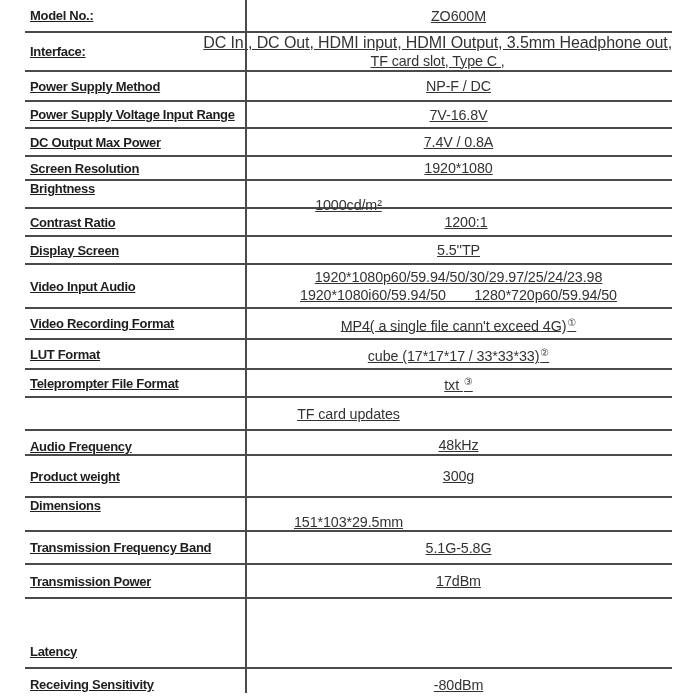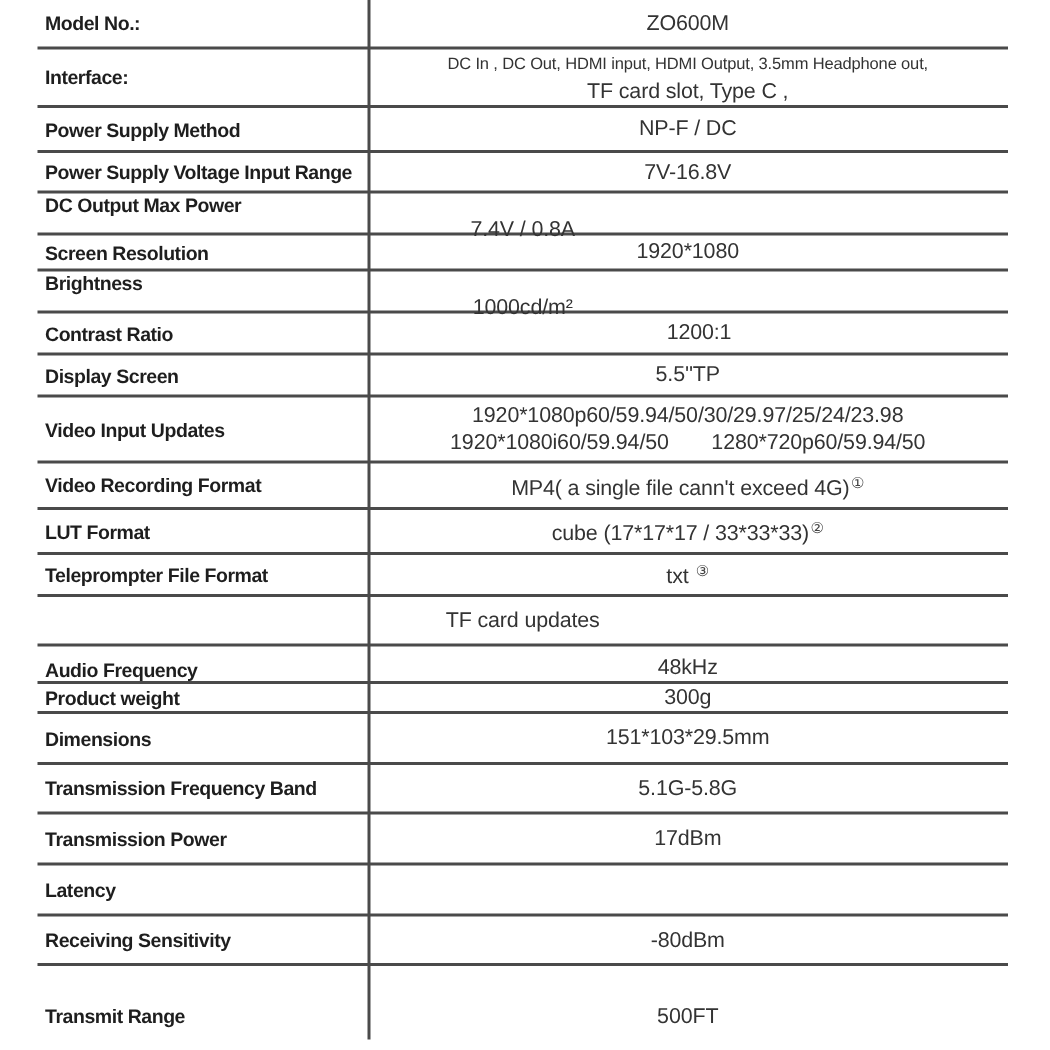--- a/index.html
+++ b/index.html
@@ -17,21 +17,21 @@
     top: 0;
     width: 647px; 
   }
   .row {
     display: flex;
     align-items: stretch;
     box-sizing: border-box;
     border-bottom: 2px solid #4a4a4a;
   }
   .row:last-child { border-bottom: none; }
-  .cell { box-sizing: border-box; }
+  .cell { box-sizing: border-box; text-decoration: underline; }
   .cell.label {
     width: 220px; 
     display: flex;
     align-items: center;
     padding-left: 5px;
     font-weight: 700;
     font-size: 13px;
     letter-spacing: -0.3px;
     color: #1e1e1e;
     white-space: nowrap;
@@ -40,21 +40,21 @@
     flex: 1;
     display: flex;
     flex-direction: column;
     justify-content: center;
     align-items: center;
     font-size: 14.3px;
     color: #333333;
     letter-spacing: -0.1px;
   }
   .line { white-space: pre; line-height: 18px; }
-  .line.long { font-size: 11px; }
+  .line.long { font-size: 16px; }
   sup.fnote {
     font-size: 10px;
     color: #444444;
     margin-left: 1px;
     position: relative;
     top: 1px;
   }
   .vline {
     position: absolute;
     left: 245px;
@@ -87,21 +87,21 @@
     <div class="cell value">
           <div class="line"><span>NP-F / DC</span></div>
         </div>
   </div>
       <div class="row" style="height: 27px;">
     <div class="cell label">Power Supply Voltage Input Range</div>
     <div class="cell value">
           <div class="line"><span>7V-16.8V</span></div>
         </div>
   </div>
-      <div class="row" style="height: 28px; flex-direction: column;">
+      <div class="row" style="height: 28px;">
     <div class="cell label">DC Output Max Power</div>
     <div class="cell value">
           <div class="line"><span>7.4V / 0.8A</span></div>
         </div>
   </div>
       <div class="row" style="height: 24px;">
     <div class="cell label">Screen Resolution</div>
     <div class="cell value">
           <div class="line"><span>1920*1080</span></div>
         </div>
@@ -118,21 +118,21 @@
           <div class="line"><span>1200:1</span></div>
         </div>
   </div>
       <div class="row" style="height: 28px;">
     <div class="cell label">Display Screen</div>
     <div class="cell value">
           <div class="line"><span>5.5''TP</span></div>
         </div>
   </div>
       <div class="row" style="height: 44px;">
-    <div class="cell label">Video Input Updates</div>
+    <div class="cell label">Video Input Audio</div>
     <div class="cell value">
           <div class="line"><span>1920*1080p60/59.94/50/30/29.97/25/24/23.98</span></div>
           <div class="line"><span>1920*1080i60/59.94/50  1280*720p60/59.94/50</span></div>
         </div>
   </div>
       <div class="row" style="height: 31px;">
     <div class="cell label">Video Recording Format</div>
     <div class="cell value">
           <div class="line"><span>MP4( a single file cann't exceed 4G)</span><sup class="fnote">①</sup></div>
         </div>
@@ -153,45 +153,45 @@
     <div class="cell value">
           <div class="line"><span>TF card updates</span></div>
         </div>
   </div>
       <div class="row" style="height: 25px; align-items: flex-end;">
     <div class="cell label">Audio Frequency</div>
     <div class="cell value">
           <div class="line"><span>48kHz</span></div>
         </div>
   </div>
-      <div class="row" style="height: 20px;">
+      <div class="row" style="height: 42px;">
     <div class="cell label">Product weight</div>
     <div class="cell value">
           <div class="line"><span>300g</span></div>
         </div>
   </div>
-      <div class="row" style="height: 34px;">
+      <div class="row" style="height: 34px; flex-direction: column;">
     <div class="cell label">Dimensions</div>
     <div class="cell value">
           <div class="line"><span>151*103*29.5mm</span></div>
         </div>
   </div>
       <div class="row" style="height: 33px;">
     <div class="cell label">Transmission Frequency Band</div>
     <div class="cell value">
           <div class="line"><span>5.1G-5.8G</span></div>
         </div>
   </div>
       <div class="row" style="height: 34px;">
     <div class="cell label">Transmission Power</div>
     <div class="cell value">
           <div class="line"><span>17dBm</span></div>
         </div>
   </div>
-      <div class="row" style="height: 34px;">
+      <div class="row" style="height: 34px; margin-top: 36px;">
     <div class="cell label">Latency</div>
   </div>
       <div class="row" style="height: 33px;">
     <div class="cell label">Receiving Sensitivity</div>
     <div class="cell value">
           <div class="line"><span>-80dBm</span></div>
         </div>
   </div>
       <div class="row" style="height: 27px; margin-top: 20px;">
     <div class="cell label">Transmit Range</div>

